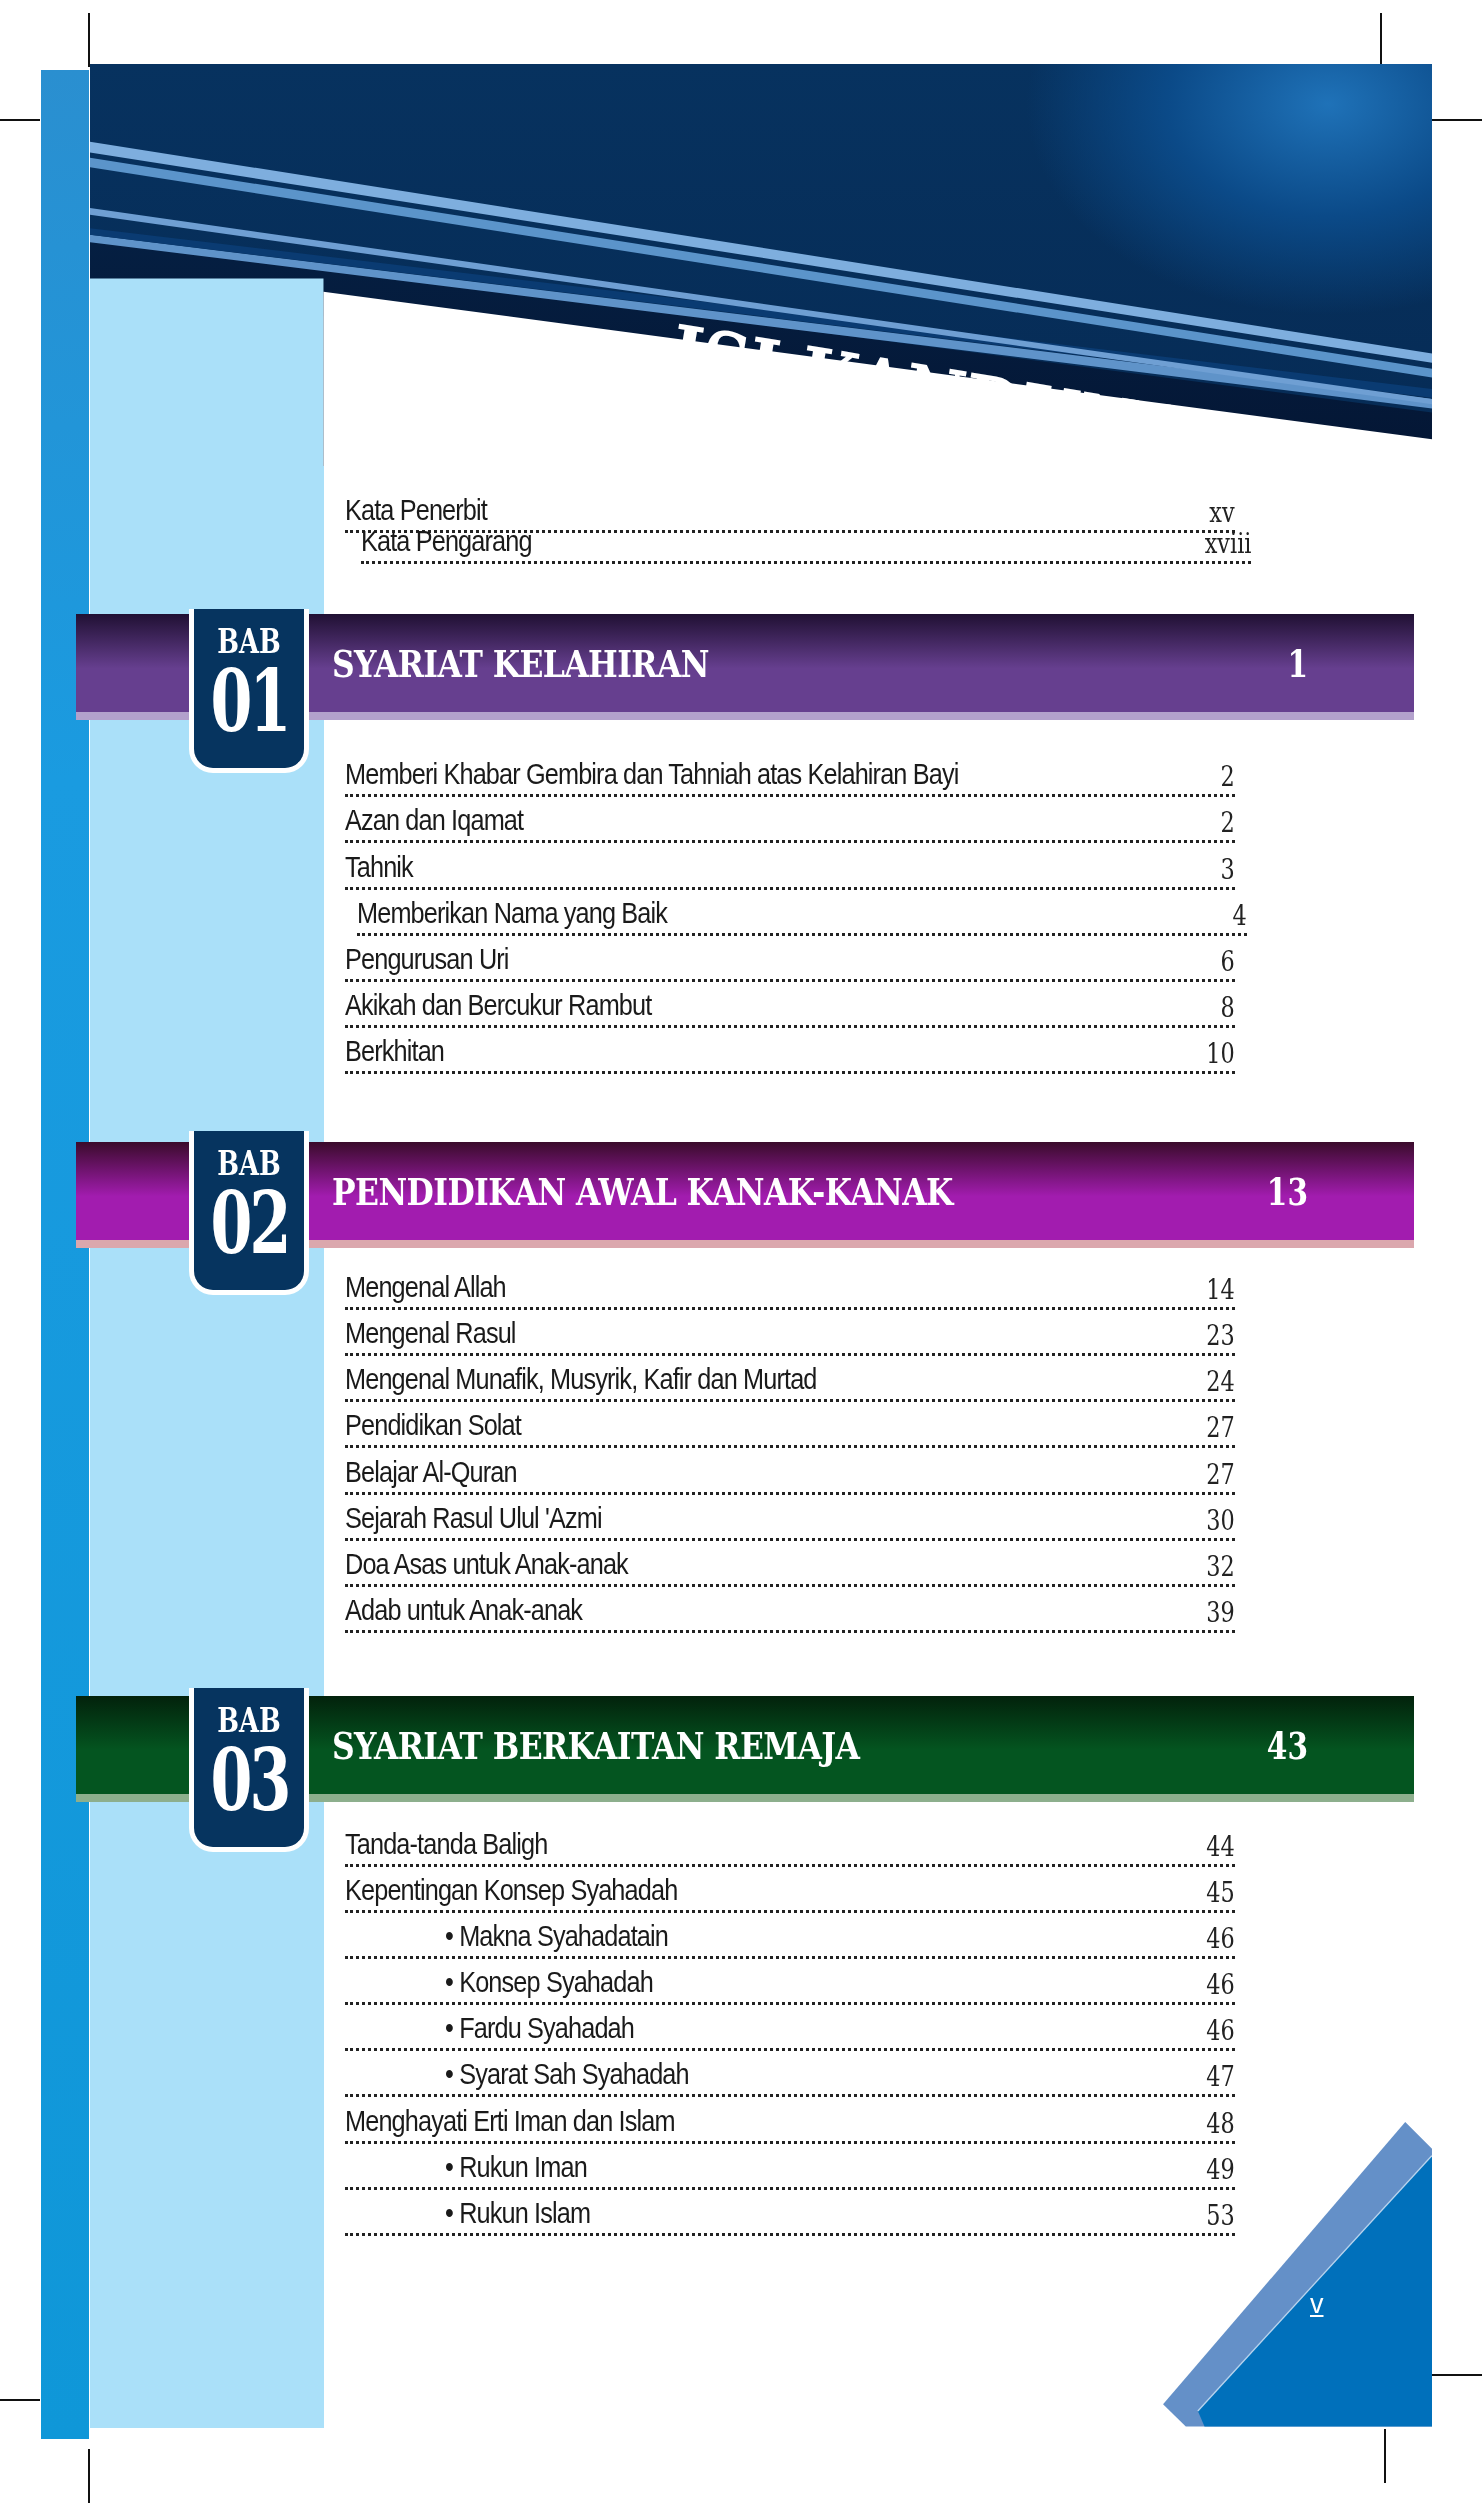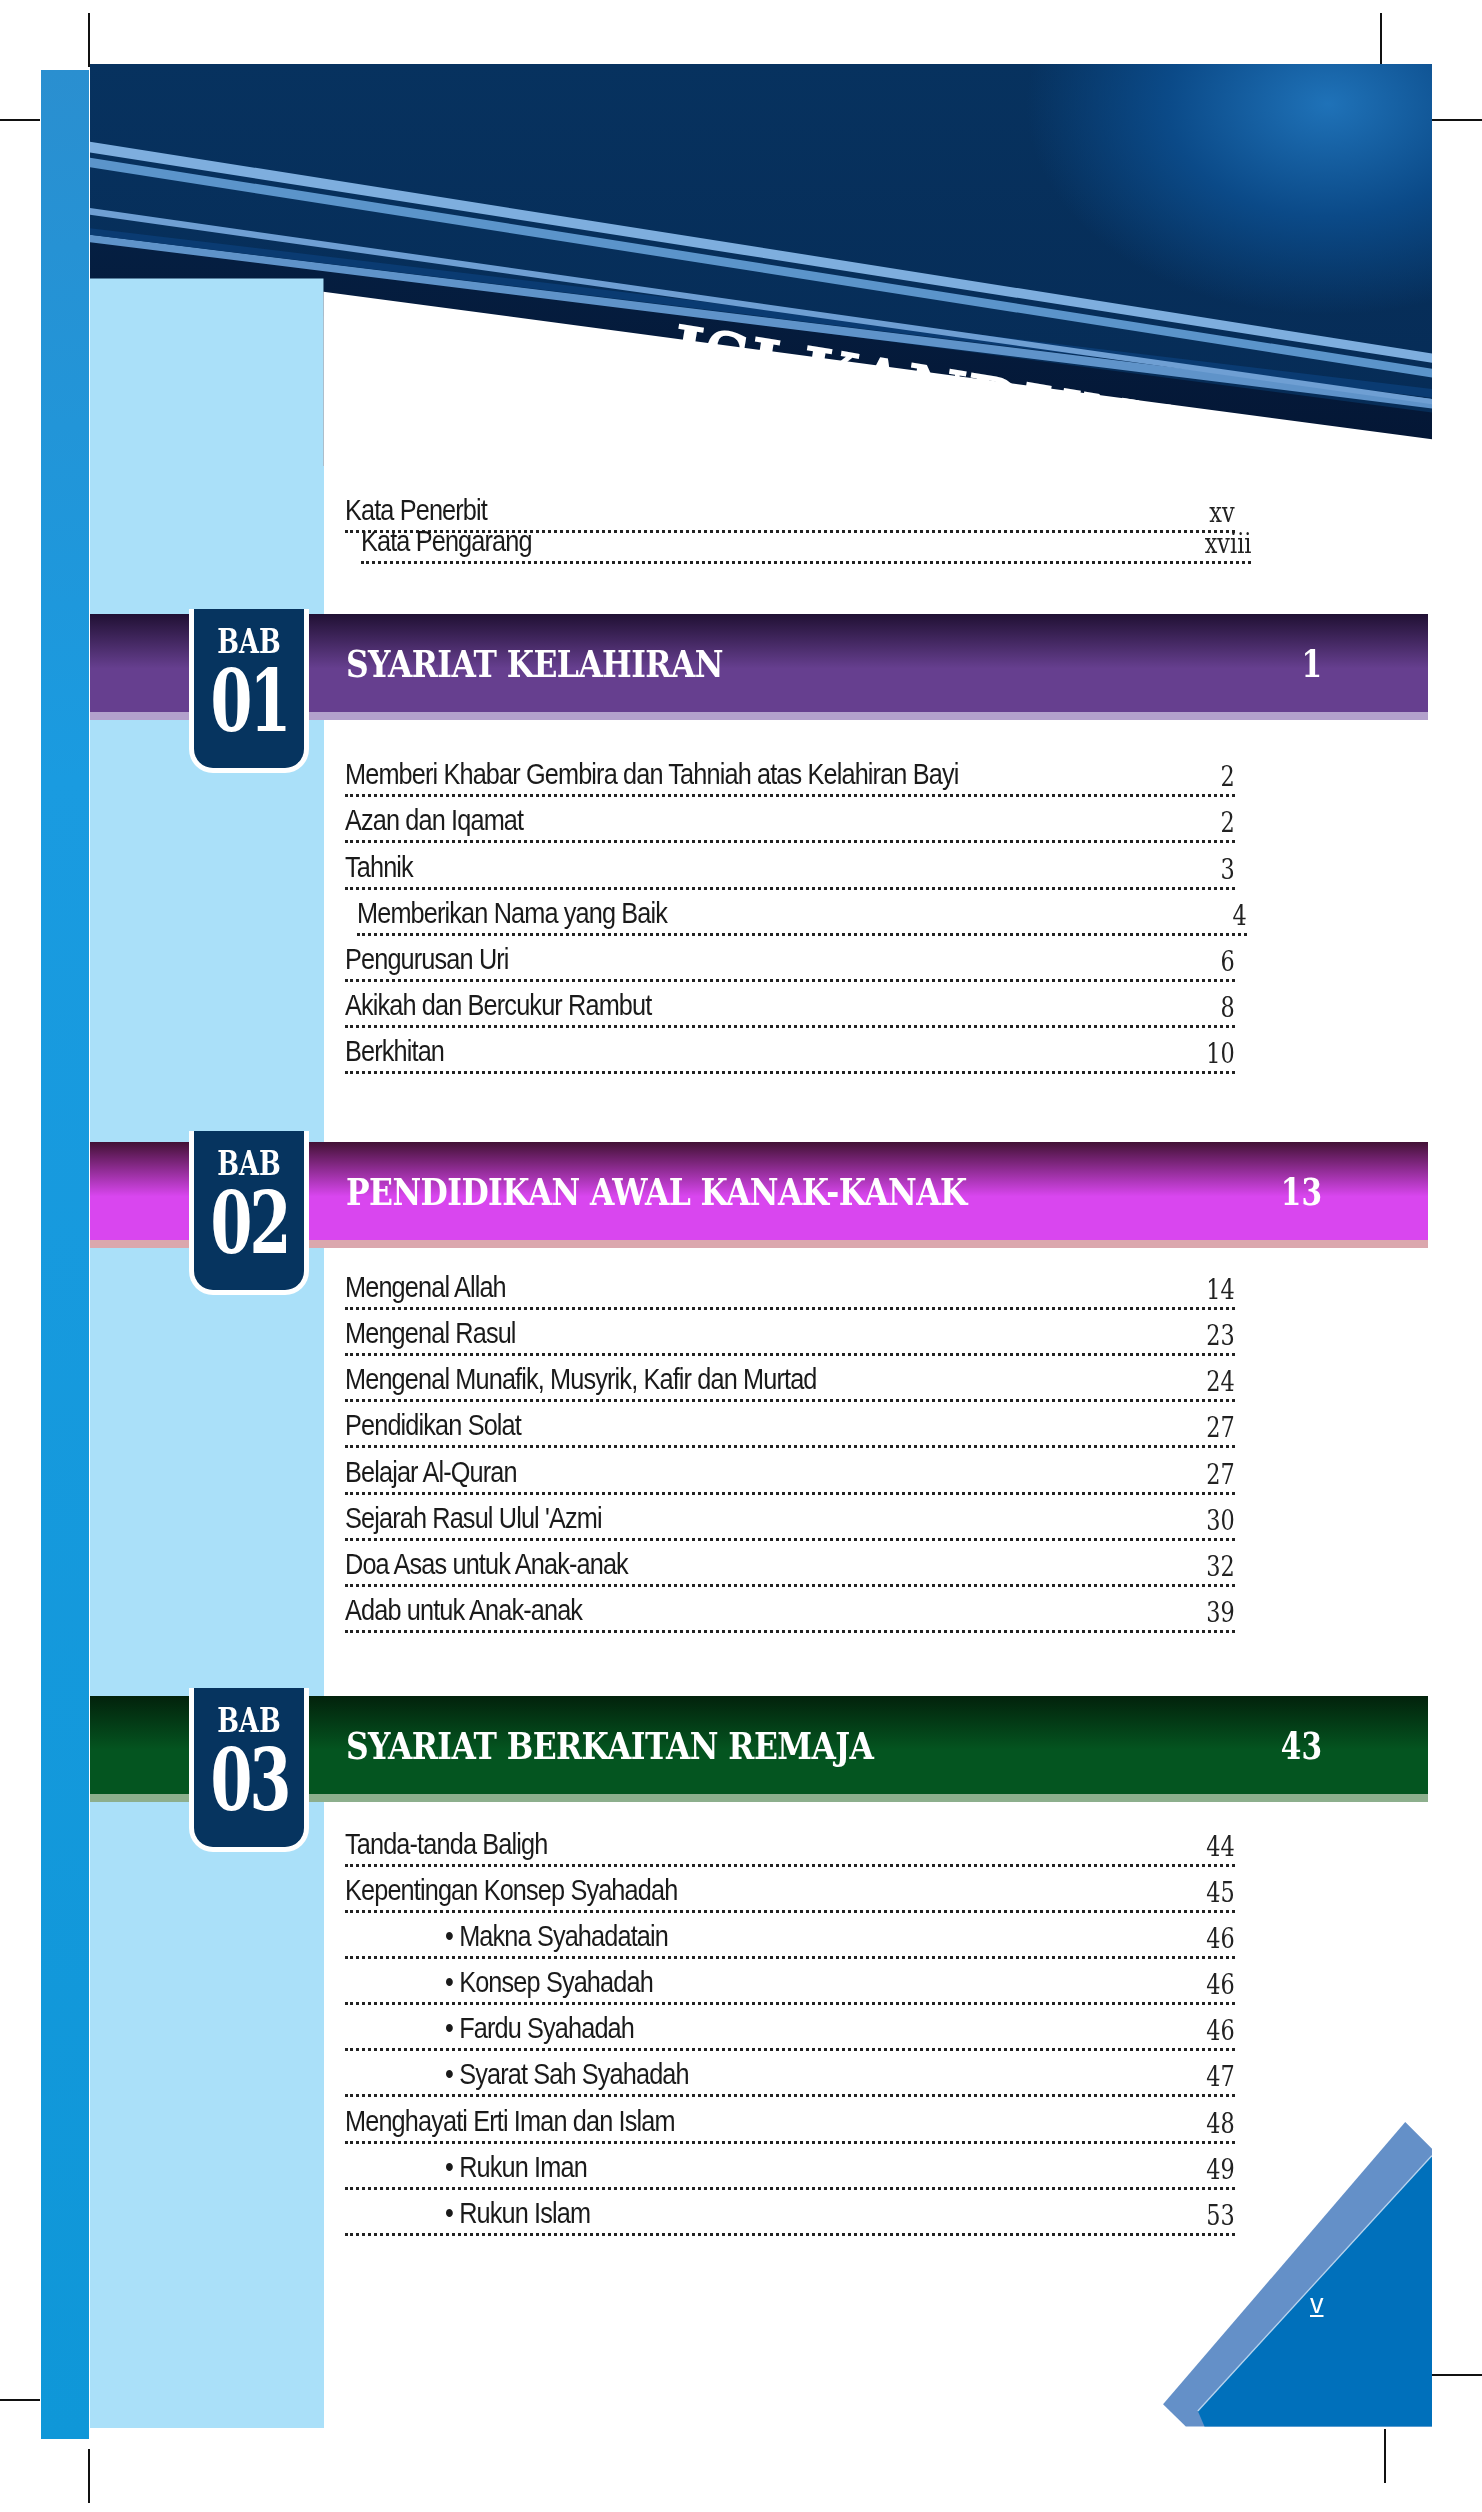--- a/index.html
+++ b/index.html
@@ -9,21 +9,21 @@
   .lightcol{position:absolute;left:90px;top:375px;width:234px;height:2053px;background:#aae0f9;}
   .header{position:absolute;left:90px;top:64px;width:1342px;height:402px;overflow:hidden;
     background:radial-gradient(ellipse 402px 281px at 1238px 40px,#1f72b8 0%,#0b4a88 40%,rgba(7,50,100,0) 75%),linear-gradient(180deg,#07325f 0%,#062b55 100%);}
   .header .shade{position:absolute;left:0;top:0;width:100%;height:100%;}
   .title{position:absolute;left:589px;top:241px;transform:rotate(9deg);transform-origin:left top;color:#fff;
     font-family:"DejaVu Serif",serif;font-weight:bold;font-size:86px;letter-spacing:-1.3px;transform:rotate(9.5deg) scaleX(0.78);white-space:nowrap;}
   .row{position:absolute;left:345px;width:890px;height:46px;border-bottom:3.3px dotted #222;}
   .row .label{position:absolute;left:0;bottom:2.7px;font-family:"Liberation Sans",sans-serif;font-size:29.4px;color:#1a1a1a;letter-spacing:-1px;transform:scaleX(0.86);transform-origin:left bottom;white-space:nowrap;}
   .row .label.sub{left:100px;}
   .row .page{position:absolute;right:0;bottom:1.3px;font-family:"DejaVu Serif",serif;font-size:28px;color:#222;transform:scaleX(0.8);transform-origin:right bottom;}
-  .band{position:absolute;left:90px;width:1338px;height:99px;}
+  .band{position:absolute;left:76px;width:1338px;height:99px;}
   .band .shadow{position:absolute;left:0;top:0;width:100%;height:100%;}
   .band .light{position:absolute;left:0;bottom:-6.7px;width:100%;height:8px;}
   .band .btitle{position:absolute;left:256px;top:28px;color:#fff;font-family:"DejaVu Serif",serif;font-weight:bold;font-size:37px;letter-spacing:-0.7px;transform:scaleX(0.85);transform-origin:left top;white-space:nowrap;}
   .band .bpage{position:absolute;left:1098px;top:28px;color:#fff;font-family:"DejaVu Serif",serif;font-weight:bold;font-size:37px;transform:scaleX(0.8);transform-origin:right top;white-space:nowrap;width:134px;text-align:right;}
   .babbox{position:absolute;left:189px;width:120px;height:164px;background:#06345f;border:5.4px solid #fff;border-top:none;border-radius:0 0 24px 24px;box-sizing:border-box;}
   .babbox .bab{position:absolute;left:0;width:100%;top:13.4px;text-align:center;color:#fff;font-family:"DejaVu Serif",serif;font-weight:bold;font-size:33px;transform:scaleX(0.78);}
   .babbox .num{position:absolute;left:0;width:100%;top:41px;text-align:center;color:#fff;font-family:"DejaVu Serif",serif;font-weight:bold;font-size:86px;letter-spacing:-4px;transform:scaleX(0.7);}
   .tri{position:absolute;left:1151px;top:2095px;width:281px;height:335px;}
   .pagenum{position:absolute;left:1310px;top:2289px;color:#fff;font-family:"Liberation Sans",sans-serif;font-size:27px;text-decoration:underline;}
 </style>
@@ -108,21 +108,21 @@
   </div>
 <div class="row" style="top:979px;">
     <span class="label">Akikah dan Bercukur Rambut</span>
     <span class="page">8</span>
   </div>
 <div class="row" style="top:1025px;">
     <span class="label">Berkhitan</span>
     <span class="page">10</span>
   </div>
 
-<div class="band" style="top:1142px;background:#d946ef;">
+<div class="band" style="top:1142px;background:#a21caf;">
   <div class="shadow" style="background:linear-gradient(180deg,rgba(40,8,20,0.85) 0%,rgba(40,8,20,0) 55%);"></div>
   <div class="light" style="background:#dba7ad;"></div>
   <div class="btitle">PENDIDIKAN AWAL KANAK-KANAK</div>
   <div class="bpage">13</div>
 </div>
 <div class="babbox" style="top:1131px;">
   <div class="bab">BAB</div>
   <div class="num">02</div>
 </div>
 

